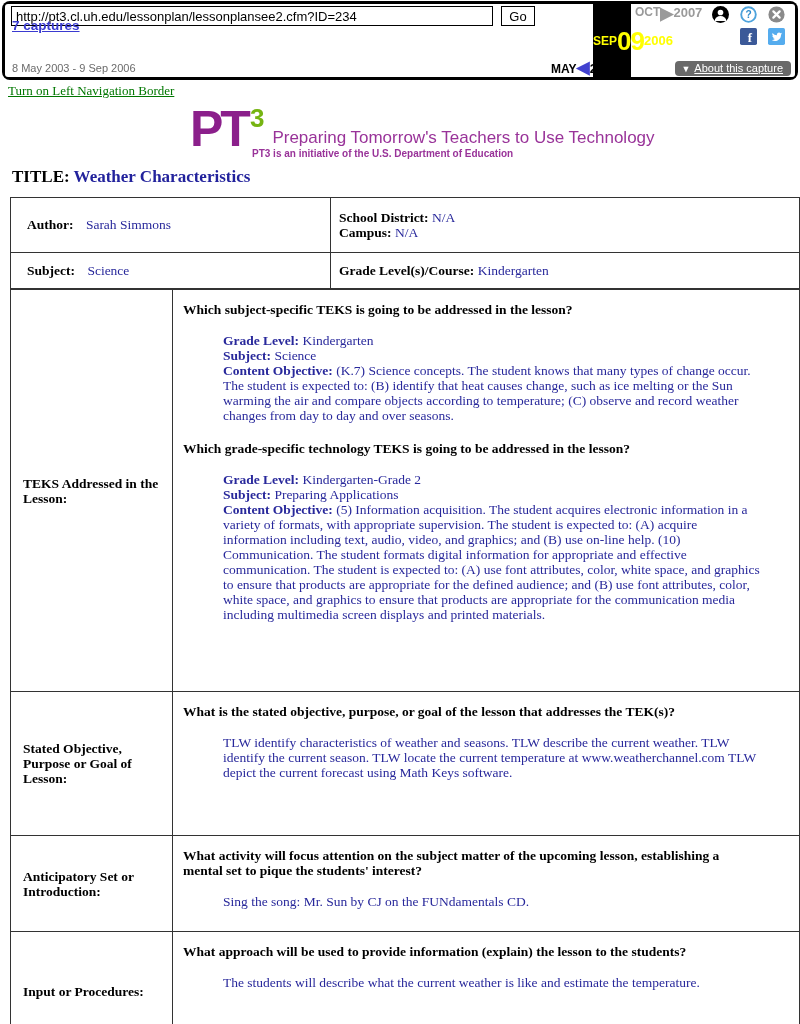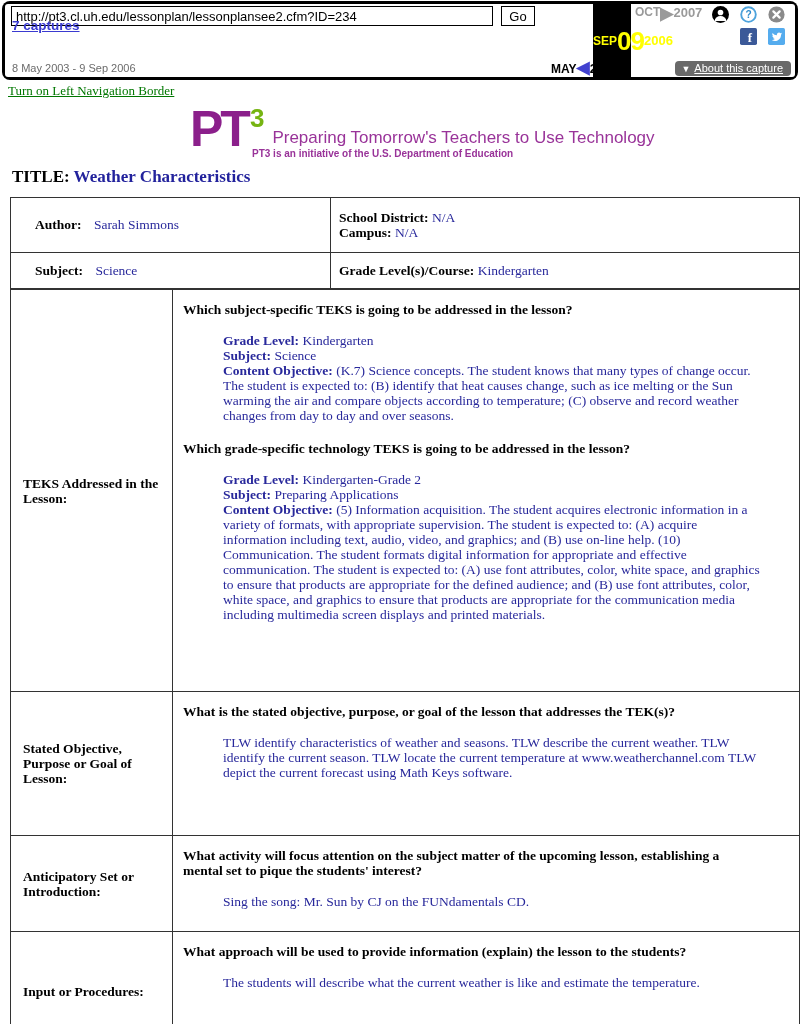--- a/index.html
+++ b/index.html
@@ -66,21 +66,21 @@
   .logo-heading { font-family: "Liberation Sans", sans-serif; font-size: 19px;
         font-weight: bold; color: #8b1f8b; text-align: center; margin-top: 6px; }
 
   .page-title { margin: 8px 0 10px 12px; font-size: 17px; font-weight: bold; }
   .page-title .val { color: #22229c; }
 
   
   table { border-collapse: collapse; margin-left: 10px; width: 790px;
         table-layout: fixed; }
   td { border: 1.5px solid #333; background: #fff; }
-  .t1-left  { width: 320px; padding-left: 24px; vertical-align: middle; }
+  .t1-left  { width: 320px; padding-left: 16px; vertical-align: middle; }
   .t1-right { padding-left: 8px; vertical-align: middle; line-height: 15px; }
   .row-author  td { height: 55px; }
   .row-subject td { height: 36px; }
   .lbl-b { font-weight: bold; }
   .navy  { color: #28289b; }
   .val-gap { margin-left: 9px; }
 
   .t2-left { width: 162px; padding: 0 8px 0 12px; vertical-align: middle;
         font-weight: bold; line-height: 15px; }
   .t2-right { vertical-align: top; padding: 12px 38px 12px 10px; line-height: 15px; }

